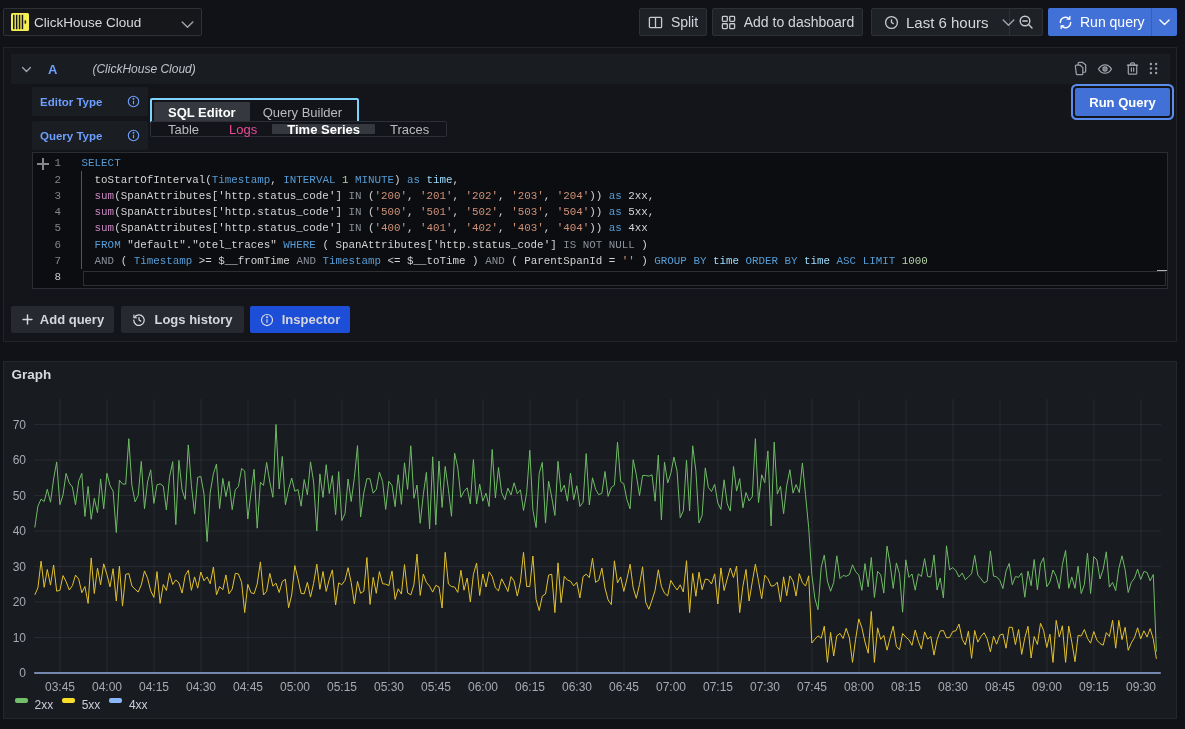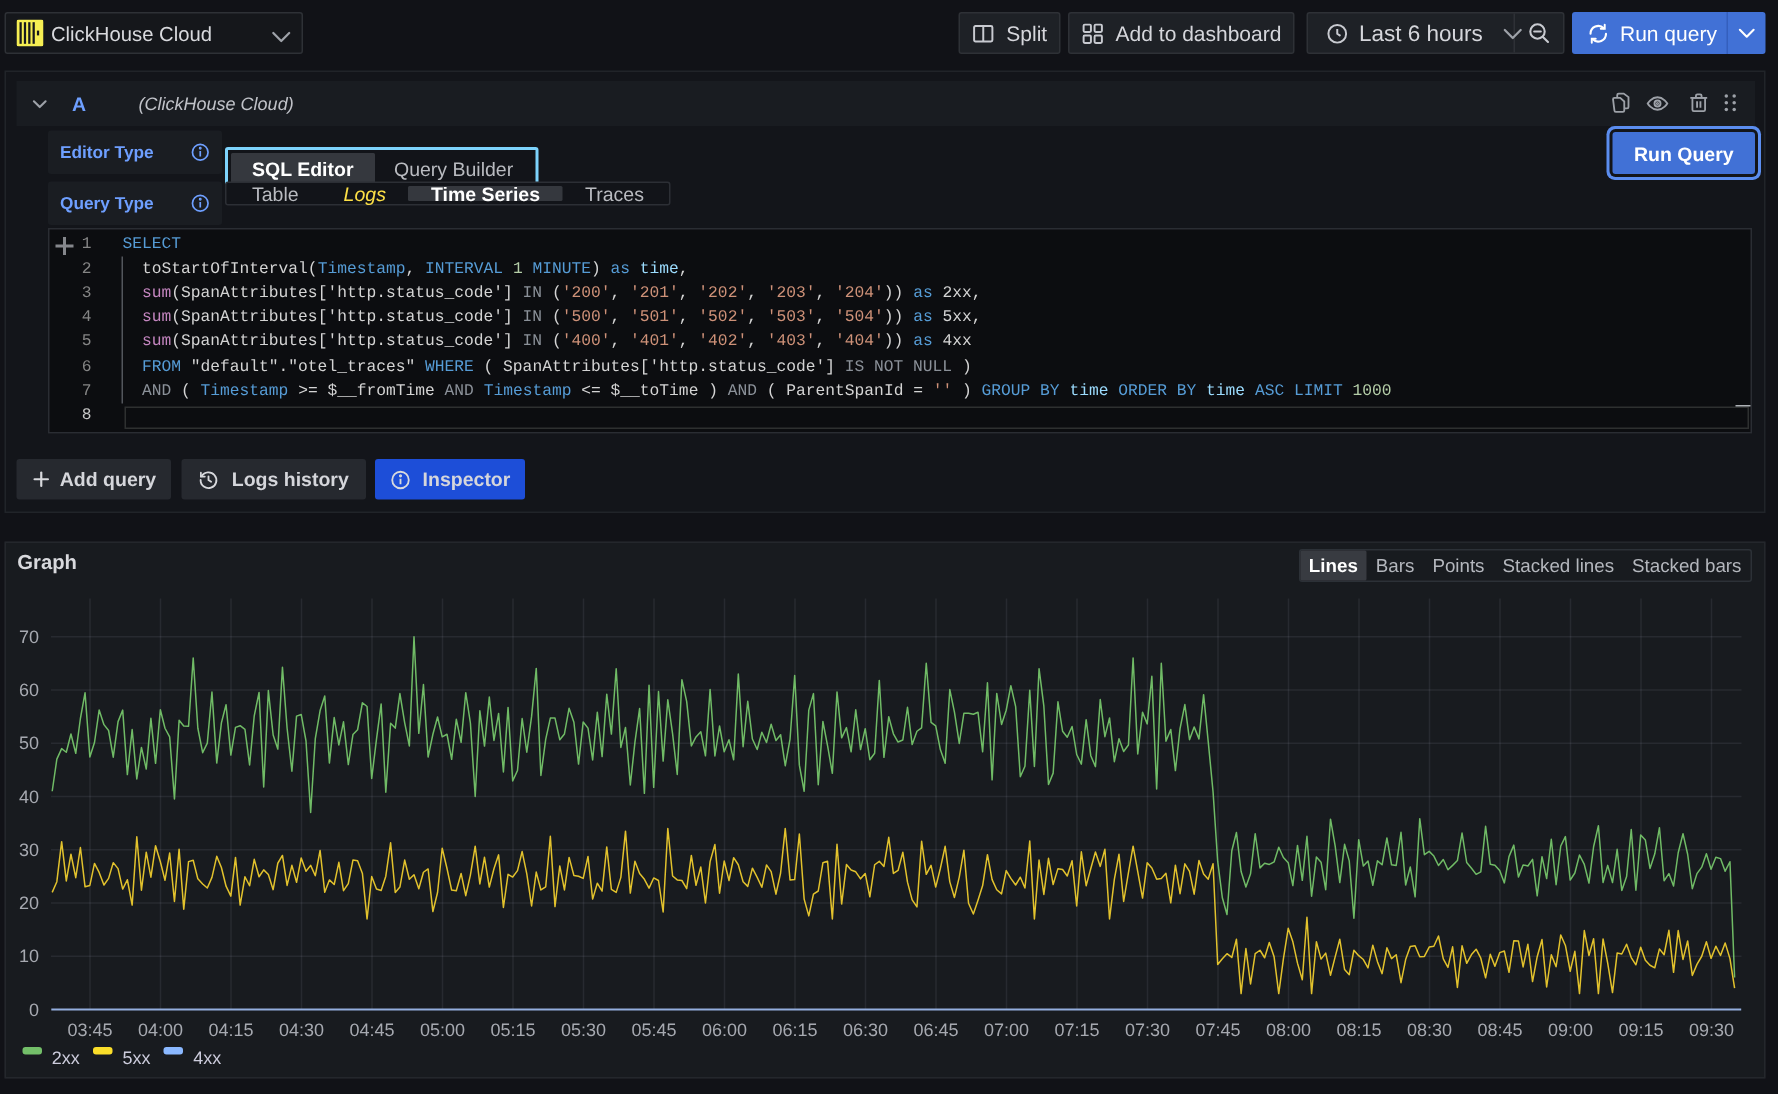--- a/index.html
+++ b/index.html
@@ -152,21 +152,21 @@
 <div class="abs" style="left:32px; top:121px; width:116px; height:29px; background:#1a1d22; border-radius:2px; display:flex; align-items:center; justify-content:space-between; padding:0 8px;">
   <span style="color:#6e9fff; font-size:11.5px; font-weight:700;">Query Type</span>
     <svg width="13" height="13" viewBox="0 0 16 16" fill="none" stroke="#6e9fff" stroke-width="1.4">
       <circle cx="8" cy="8" r="6.4"></circle>
       <line x1="8" y1="7" x2="8" y2="11.4"></line>
       <circle cx="8" cy="4.7" r="0.5" fill="#6e9fff"></circle>
     </svg>
 </div>
 <div class="abs" style="left:150px; top:121px; height:16px; border:1px solid #2c2f35; border-radius:2px; display:flex; background:#121419; padding:0 2px; align-items:center;">
   <span style="display:flex; align-items:center; padding:0 15px; color:#b9bbc0; font-size:13px;">Table</span>
-  <span style="display:flex; align-items:center; padding:0 15px; color:#fde047; font-size:13px;font-style:italic;">Logs</span>
+  <span style="display:flex; align-items:center; padding:0 15px; color:#ec4899; font-size:13px;">Logs</span>
   <span style="display:flex; align-items:center; padding:0 15px; background:#35383e; color:#fff; font-weight:700; font-size:13px; border-radius:1px; align-self:stretch; margin:2px 0;">Time Series</span>
   <span style="display:flex; align-items:center; padding:0 15px; color:#b9bbc0; font-size:13px;">Traces</span>
 </div>
 
 <div class="abs" style="left:32px; top:152px; width:1136px; height:137px; background:#0c0d10; border:1px solid #2a2d33; overflow:hidden;">
   <div class="abs" style="left:48px; top:18px; width:1px; height:98px; background:#53565c;"></div>
   <div class="abs" style="left:50px; top:117.5px; width:1083px; height:15.5px; border:1px solid #2e3030;"></div>
   <div class="abs" style="left:1124px; top:116.5px; width:11px; height:1.6px; background:#aeb1b6;"></div>
   <div class="abs" style="left:0; top:2.3px; width:1134px; font-family:'Liberation Mono',monospace; font-size:10.85px; line-height:16.28px; white-space:pre;"><div class="crow"><span class="plus"></span><span class="ln">1</span><span class="ctext"><span class="k">SELECT</span></span></div><div class="crow"><span class="ln">2</span><span class="ctext">  <span class="w">toStartOfInterval(</span><span class="k">Timestamp</span><span class="w">, </span><span class="k">INTERVAL</span><span class="w"> </span><span class="n">1</span><span class="w"> </span><span class="k">MINUTE</span><span class="w">) </span><span class="k">as</span><span class="w"> </span><span class="t">time</span><span class="w">,</span></span></div><div class="crow"><span class="ln">3</span><span class="ctext">  <span class="m">sum</span><span class="w">(SpanAttributes['http.status_code'] </span><span class="g">IN</span><span class="w"> (</span><span class="s">'200'</span><span class="w">, </span><span class="s">'201'</span><span class="w">, </span><span class="s">'202'</span><span class="w">, </span><span class="s">'203'</span><span class="w">, </span><span class="s">'204'</span><span class="w">)) </span><span class="k">as</span><span class="w"> 2xx,</span></span></div><div class="crow"><span class="ln">4</span><span class="ctext">  <span class="m">sum</span><span class="w">(SpanAttributes['http.status_code'] </span><span class="g">IN</span><span class="w"> (</span><span class="s">'500'</span><span class="w">, </span><span class="s">'501'</span><span class="w">, </span><span class="s">'502'</span><span class="w">, </span><span class="s">'503'</span><span class="w">, </span><span class="s">'504'</span><span class="w">)) </span><span class="k">as</span><span class="w"> 5xx,</span></span></div><div class="crow"><span class="ln">5</span><span class="ctext">  <span class="m">sum</span><span class="w">(SpanAttributes['http.status_code'] </span><span class="g">IN</span><span class="w"> (</span><span class="s">'400'</span><span class="w">, </span><span class="s">'401'</span><span class="w">, </span><span class="s">'402'</span><span class="w">, </span><span class="s">'403'</span><span class="w">, </span><span class="s">'404'</span><span class="w">)) </span><span class="k">as</span><span class="w"> 4xx</span></span></div><div class="crow"><span class="ln">6</span><span class="ctext">  <span class="k">FROM</span><span class="w"> "default"."otel_traces" </span><span class="k">WHERE</span><span class="w"> ( SpanAttributes['http.status_code'] </span><span class="g">IS NOT NULL</span><span class="w"> )</span></span></div><div class="crow"><span class="ln">7</span><span class="ctext">  <span class="g">AND</span><span class="w"> ( </span><span class="k">Timestamp</span><span class="w"> &gt;= $__fromTime </span><span class="g">AND</span><span class="w"> </span><span class="k">Timestamp</span><span class="w"> &lt;= $__toTime ) </span><span class="g">AND</span><span class="w"> ( ParentSpanId = </span><span class="s">''</span><span class="w"> ) </span><span class="k">GROUP BY</span><span class="w"> </span><span class="t">time</span><span class="w"> </span><span class="k">ORDER BY</span><span class="w"> </span><span class="t">time</span><span class="w"> </span><span class="k">ASC</span><span class="w"> </span><span class="k">LIMIT</span><span class="w"> </span><span class="n">1000</span></span></div><div class="crow"><span class="lnc">8</span><span class="ctext"></span></div></div>
 </div>
@@ -190,27 +190,20 @@
     <svg width="14" height="14" viewBox="0 0 16 16" fill="none" stroke="#d8d9dd" stroke-width="1.4">
       <circle cx="8" cy="8" r="6.3"></circle>
       <line x1="8" y1="7" x2="8" y2="11.2"></line>
       <circle cx="8" cy="4.8" r="0.5" fill="#d8d9dd"></circle>
     </svg>
     <span>Inspector</span>
   </div>
 
 <div class="abs" style="left:3px; top:361px; width:1174px; height:358px; background:#181b1f; border:1px solid #24272c;">
   <div class="abs" style="left:7.5px; top:4.5px; color:#d8d9dd; font-size:13.5px; font-weight:700;">Graph</div>
-  <div class="abs" style="right:8px; top:4px; height:22px; border:1px solid #2c3137; border-radius:2px; display:flex; align-items:center;">
-    <span style="display:flex; align-items:center; height:20px; padding:0 6px; background:#383b41; color:#fff; font-weight:700; font-size:12.5px; border-radius:1px;">Lines</span>
-    <span style="display:flex; align-items:center; padding:0 6px; color:#b4b7bd; font-size:12.5px;">Bars</span>
-    <span style="display:flex; align-items:center; padding:0 6px; color:#b4b7bd; font-size:12.5px;">Points</span>
-    <span style="display:flex; align-items:center; padding:0 6px; color:#b4b7bd; font-size:12.5px;">Stacked lines</span>
-    <span style="display:flex; align-items:center; padding:0 6px; color:#b4b7bd; font-size:12.5px;">Stacked bars</span>
-  </div>
   <svg class="chart" style="position:absolute;left:0;top:0;" width="1174" height="358" viewBox="0 0 1174 358">
 <line x1="30" x2="1157" y1="275.5" y2="275.5" class="gl"></line>
       <line x1="30" x2="1157" y1="240.0" y2="240.0" class="gl"></line>
       <line x1="30" x2="1157" y1="204.5" y2="204.5" class="gl"></line>
       <line x1="30" x2="1157" y1="169.0" y2="169.0" class="gl"></line>
       <line x1="30" x2="1157" y1="133.5" y2="133.5" class="gl"></line>
       <line x1="30" x2="1157" y1="98.0" y2="98.0" class="gl"></line>
       <line x1="30" x2="1157" y1="62.5" y2="62.5" class="gl"></line>
       <line x1="56.0" x2="56.0" y1="37" y2="311.0" class="gl"></line>
       <line x1="103.0" x2="103.0" y1="37" y2="311.0" class="gl"></line>

